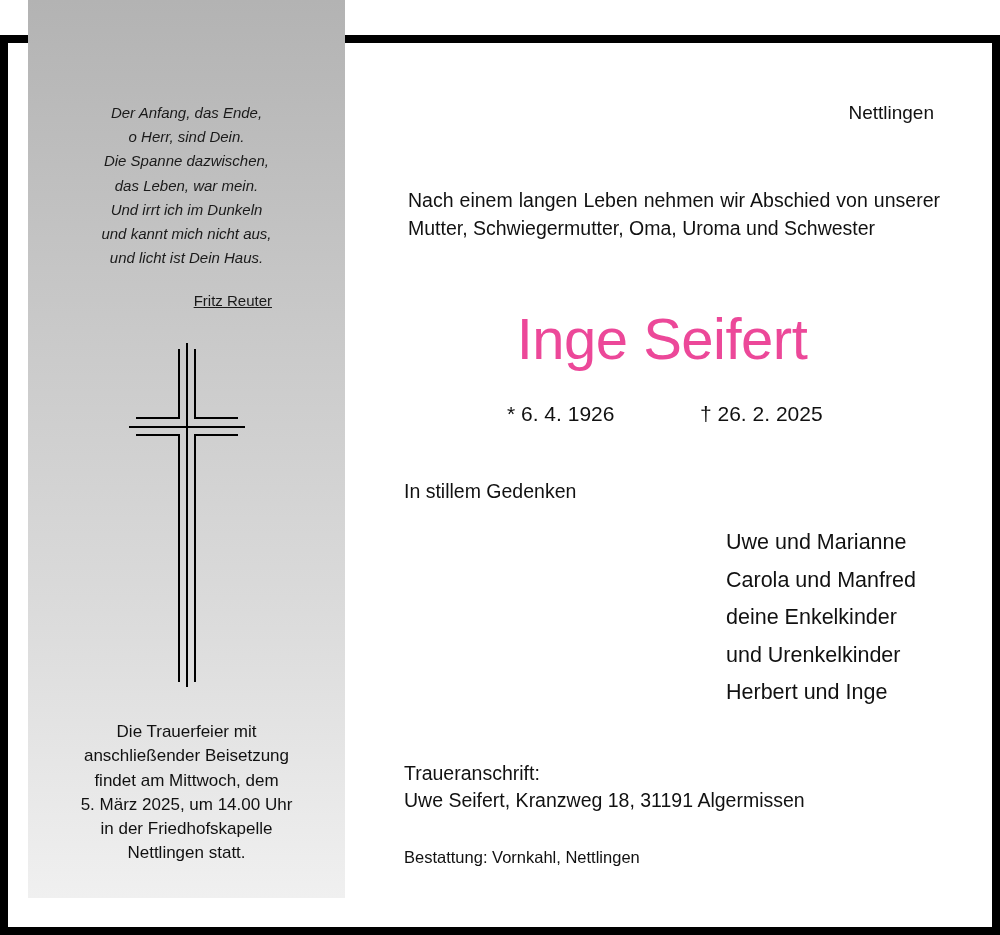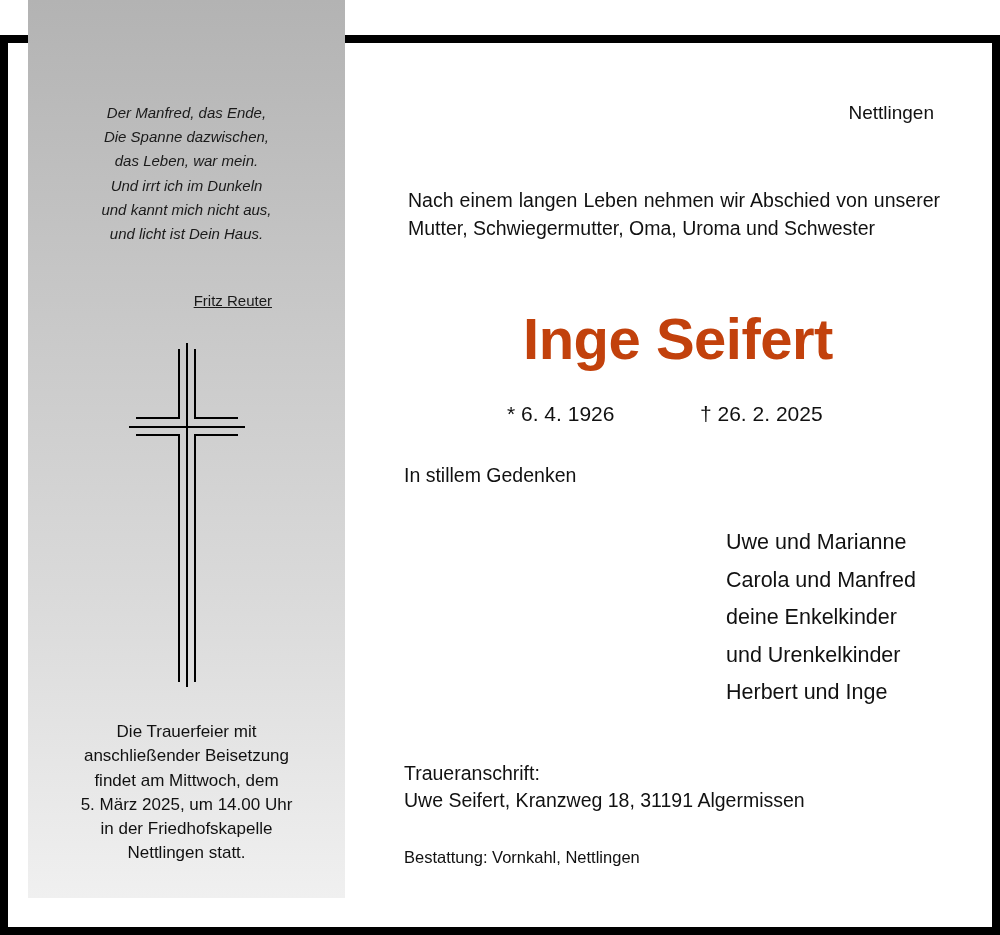--- a/index.html
+++ b/index.html
@@ -14,39 +14,40 @@
   .poem div { white-space:nowrap; }
   .poem-author { position:absolute; left:28px; top:292px; width:244px; text-align:right;
           font-size:15px; color:#1a1a1a;text-decoration:underline; }
   .cross { position:absolute; left:120px; top:340px; width:134px; height:352px; }
   .ceremony { position:absolute; left:28px; top:720px; width:317px; text-align:center;
           font-size:17px; line-height:24.3px; color:#111; }
   .ceremony div { white-space:nowrap; }
   .place { position:absolute; right:66px; top:102px; font-size:19px; color:#111; }
   .intro { position:absolute; left:408px; top:187px; width:532px; font-size:19.5px; line-height:27.5px;
            color:#111; text-align:justify; }
-  .name { position:absolute; left:412px; top:305px; width:532px; text-align:center;
-          font-weight:bold; font-size:58px; letter-spacing:-0.5px; color:#c2410c; }
+  .name { position:absolute; left:396px; top:305px; width:532px; text-align:center;
+          font-weight:normal; font-size:58px; letter-spacing:-0.5px; color:#ec4899; }
   .born { position:absolute; left:507px; top:402px; font-size:21px; color:#111; }
   .died { position:absolute; left:700px; top:402px; font-size:21px; color:#111; }
-  .remember { position:absolute; left:404px; top:464px; font-size:19.5px; color:#111; }
+  .remember { position:absolute; left:404px; top:480px; font-size:19.5px; color:#111; }
   .mourners { position:absolute; left:726px; top:524px; font-size:21.5px; line-height:37.6px; color:#111; }
   .mourners div { white-space:nowrap; }
   .addr-label { position:absolute; left:404px; top:762px; font-size:19.5px; color:#111; }
   .addr { position:absolute; left:404px; top:789px; font-size:19.5px; color:#111; white-space:nowrap; }
   .funeral-home { position:absolute; left:404px; top:848px; font-size:16.5px; color:#111; }
 </style>
 </head>
 <body>
 
 <div class="frame"></div>
 <div class="panel"></div>
 
 <div class="poem">
-  <div>Der Manfred, das Ende,</div>
+  <div>Der Anfang, das Ende,</div>
+  <div>o Herr, sind Dein.</div>
   <div>Die Spanne dazwischen,</div>
   <div>das Leben, war mein.</div>
   <div>Und irrt ich im Dunkeln</div>
   <div>und kannt mich nicht aus,</div>
   <div>und licht ist Dein Haus.</div>
 </div>
 <div class="poem-author">Fritz Reuter</div>
 
 <svg class="cross" viewBox="0 0 134 352" xmlns="http://www.w3.org/2000/svg">
   <g stroke="#000" stroke-width="2" fill="none">

